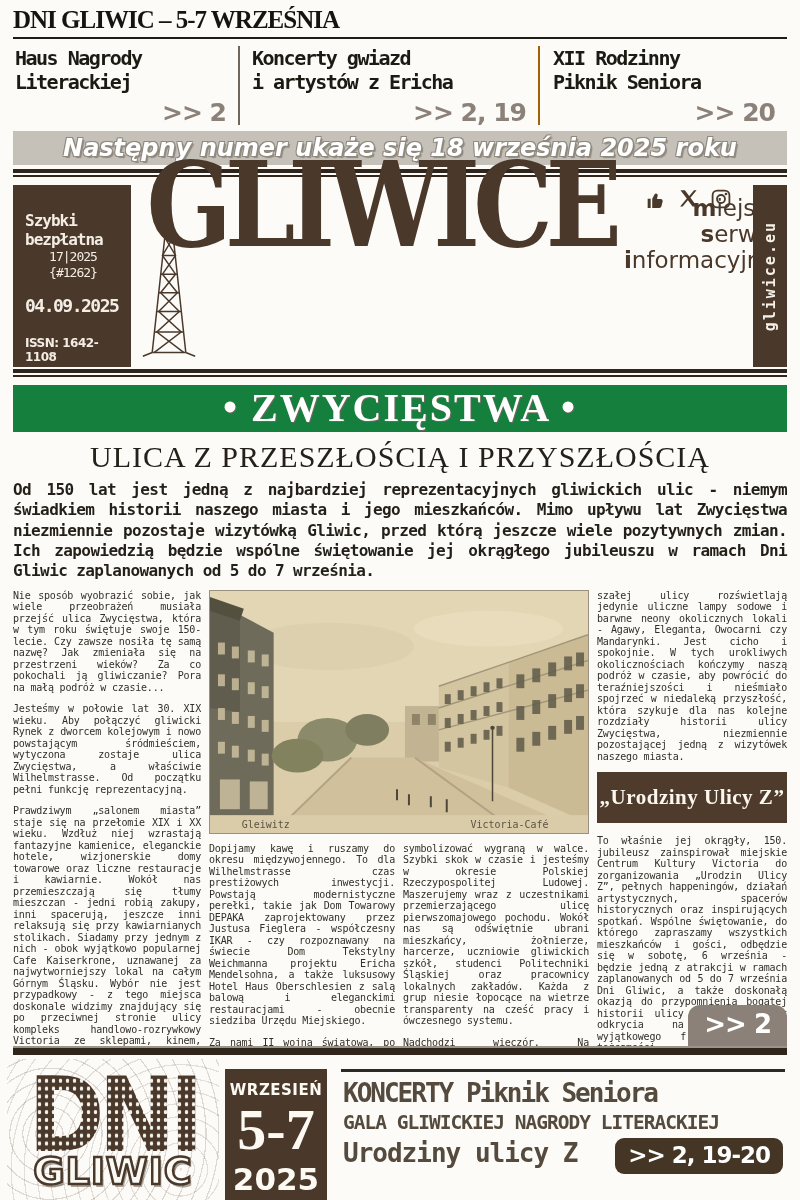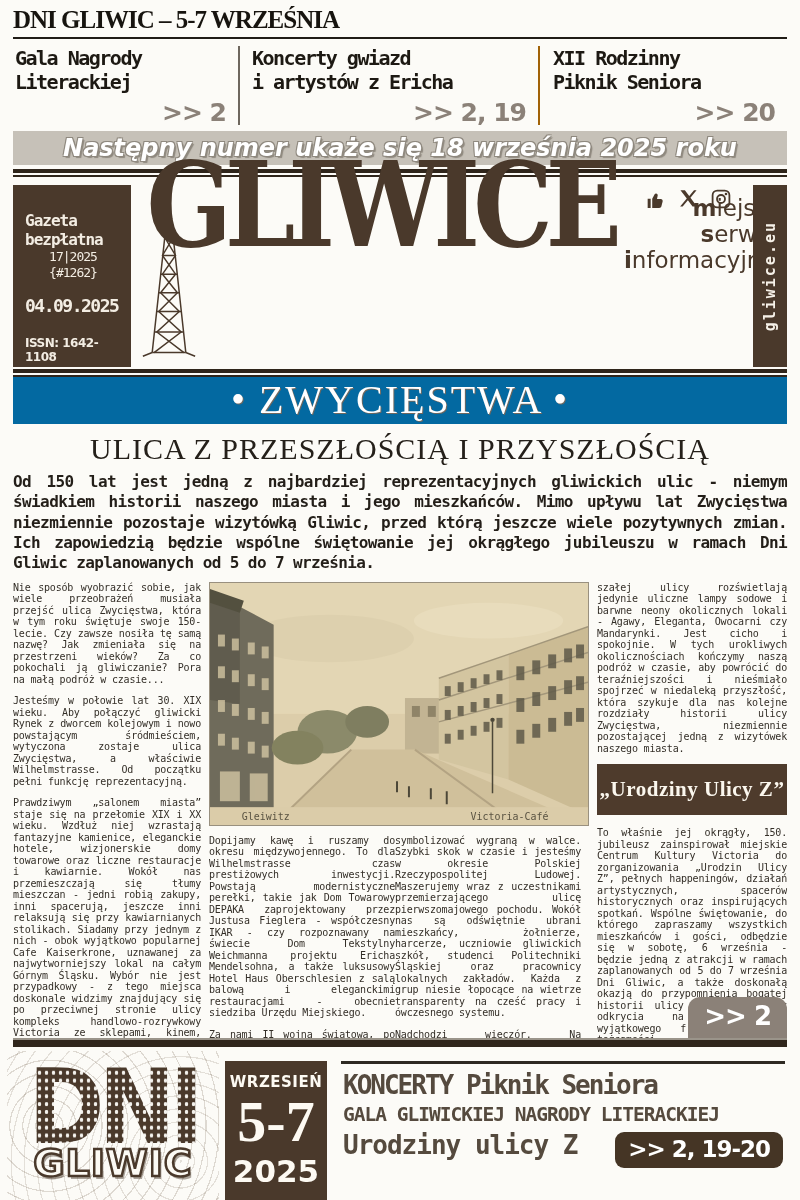--- a/index.html
+++ b/index.html
@@ -35,32 +35,32 @@
   .brand { flex:1; display:flex; justify-content:flex-end; padding:0 12px 6px 6px; min-width:0; }
   .wordmark { font-family:"DejaVu Serif","Liberation Serif",serif; font-weight:bold; font-size:100px; line-height:0.88; letter-spacing:-7px; color:#4a392b; transform:scaleY(1.18); transform-origin:left bottom; white-space:nowrap; }
   .tagline { text-align:right; font-family:"DejaVu Sans","Liberation Sans",sans-serif; font-size:23px; color:#4a392b; margin-top:10px; letter-spacing:0; }
   .tag-part { margin-left:9px; }
   .tag-part b { font-weight:bold; }
   .social { position:absolute; top:12px; right:56px; display:flex; gap:12px; align-items:center; }
   .eu-strip { position:absolute; right:0; top:8px; width:34px; height:182px; background:#4a392b; display:flex; align-items:center; justify-content:center; }
   .eu-strip span { writing-mode:vertical-rl; transform:rotate(180deg); color:#f6f1e8; font-weight:bold; font-size:15px; letter-spacing:2px; }
 
   
-  .section-banner { margin-top:0; background:#0369a1; color:#fff; height:47px; text-align:center;
-    font-family:"Liberation Serif",serif; font-weight:normal; font-size:40px; line-height:46px; letter-spacing:2px;
+  .section-banner { margin-top:8px; background:#15803d; color:#fff; height:47px; text-align:center;
+    font-family:"Liberation Serif",serif; font-weight:bold; font-size:40px; line-height:46px; letter-spacing:2px;
     text-shadow:1px 1px 0 #6f675e; }
   .headline { text-align:center; font-family:"Liberation Serif",serif; font-size:30px; letter-spacing:1px; color:#25201a; margin:8px 0 6px; }
   .lead { font-weight:bold; font-size:16px; line-height:1.27; letter-spacing:-0.6px; text-align:justify; color:#241f19; }
 
   
   .article { position:relative; margin-top:8px; height:456px; overflow:hidden;
     display:grid; grid-template-columns:188px 380px 190px; column-gap:8px; }
   .bodytext p { font-size:10px; line-height:11.5px; letter-spacing:-0.2px; text-align:justify; color:#332e27; margin-bottom:10px; }
   .photo { width:380px; height:244px; border:1px solid #99907f; background:#737373; }
-  .mid-cols { display:grid; grid-template-columns:186px 186px; column-gap:0; margin-top:9px; }
+  .mid-cols { display:grid; grid-template-columns:186px 186px; column-gap:8px; margin-top:9px; }
   .sidebar-box { background:#4e3b2c; color:#fbf7ee; text-align:center; font-family:"Liberation Serif",serif; font-weight:bold; font-size:21px; padding:13px 2px; margin:4px 0 12px; letter-spacing:0.5px; }
   .page-badge { position:absolute; right:0; bottom:0; background:#8b8178; color:#fff; font-family:"DejaVu Sans","Liberation Sans",sans-serif; font-weight:bold; font-size:26px; line-height:1; padding:6px 16px 9px; border-radius:12px 12px 0 0; letter-spacing:-1px; }
   .rule-bottom { border-top:2px solid #9a948a; height:9px; background:#30261c; }
 
   
   .footer { display:flex; padding:14px 2px 0; gap:14px; height:178px; }
   .logo-wrap { position:relative; width:196px; flex:none; text-align:center; }
   .ripples { position:absolute; inset:-10px -8px -4px; background:
     repeating-radial-gradient(circle at 20% 42%, rgba(100,80,58,0.20) 0 1.2px, transparent 1.2px 13px),
     repeating-radial-gradient(circle at 82% 62%, rgba(100,80,58,0.16) 0 1.2px, transparent 1.2px 13px); }
@@ -72,57 +72,57 @@
   .gliwic-outline { position:relative; font-family:"DejaVu Sans","Liberation Sans",sans-serif; font-weight:800; font-size:38px; letter-spacing:1px; color:#fcfaf4;
     -webkit-text-stroke:2.5px #4a392b; text-shadow:2px 3px 0 rgba(74,57,43,0.45); margin-top:-4px; }
   .date-box { width:102px; flex:none; background:#4a392b; color:#fdfaf3; text-align:center; padding:12px 4px 8px; height:156px; }
   .db-month { font-family:"DejaVu Sans","Liberation Sans",sans-serif; font-weight:bold; font-size:15px; letter-spacing:0.5px; }
   .db-days { font-family:"Liberation Serif",serif; font-weight:bold; font-size:58px; line-height:1.0; margin-top:2px; }
   .db-year { font-family:"DejaVu Sans","Liberation Sans",sans-serif; font-weight:bold; font-size:31px; margin-top:2px; }
   .events { flex:1; border-top:3px solid #2e2a23; border-bottom:3px solid #2e2a23; padding:5px 2px 4px; height:156px; color:#554a3e; }
   .ev1 { font-weight:bold; font-size:26px; letter-spacing:-2px; line-height:1.25; }
   .ev2 { font-weight:bold; font-size:18px; letter-spacing:-1px; line-height:1.45; }
   .ev3 { font-weight:bold; font-size:19.5px; letter-spacing:-1px; line-height:1.4; }
-  .ev4-row { display:flex; align-items:center; justify-content:space-between; margin-top:2px; }
+  .ev4-row { display:flex; align-items:flex-start; justify-content:space-between; margin-top:2px; }
   .ev4 { font-weight:bold; font-size:26px; letter-spacing:-1px; }
   .footer-badge { background:#453525; color:#fff; font-family:"DejaVu Sans","Liberation Sans",sans-serif; font-weight:bold; font-size:23px; padding:4px 13px 6px; border-radius:9px; letter-spacing:-1px; margin-bottom:-10px; }
 
   svg .stk { stroke:#4a392b; fill:none; }
 </style>
 </head>
 <body>
 
 <div class="page">
 
   <div class="kicker-title">DNI GLIWIC – 5-7 WRZEŚNIA</div>
   <div class="kicker-rule"></div>
   <div class="teasers">
     <div class="teaser">
-      <div class="teaser-line">Gala Nagrody</div>
+      <div class="teaser-line">Haus Nagrody</div>
       <div class="teaser-line">Literackiej</div>
       <div class="teaser-page">&gt;&gt; 2</div>
     </div>
     <div class="teaser">
       <div class="teaser-line">Koncerty gwiazd</div>
       <div class="teaser-line">i artystów z Ericha</div>
       <div class="teaser-page">&gt;&gt; 2, 19</div>
     </div>
     <div class="teaser">
       <div class="teaser-line">XII Rodzinny</div>
       <div class="teaser-line">Piknik Seniora</div>
       <div class="teaser-page">&gt;&gt; 20</div>
     </div>
   </div>
 
   <div class="next-issue">Następny numer ukaże się 18 września 2025 roku</div>
   <div class="rule-double"></div>
 
   <div class="masthead">
     <div class="issue-box">
-      <div class="ib-name">Gazeta</div>
+      <div class="ib-name">Szybki</div>
       <div class="ib-name">bezpłatna</div>
       <div class="ib-num">17|2025</div>
       <div class="ib-num">{#1262}</div>
       <div class="ib-date">04.09.2025</div>
       <div class="ib-issn">ISSN: 1642-1108</div>
     </div>
     <div class="tower">
       <svg width="56" height="170" viewBox="0 0 60 172">
         <g class="stk" stroke-width="1.6">
           <path d="M30 3 L12 168 M30 3 L48 168"></path>

